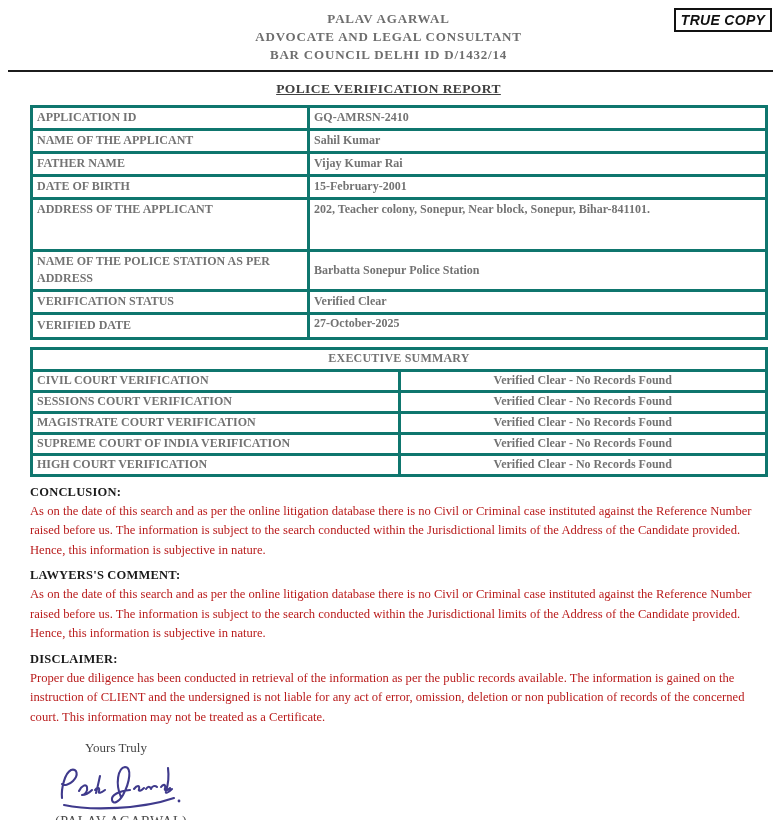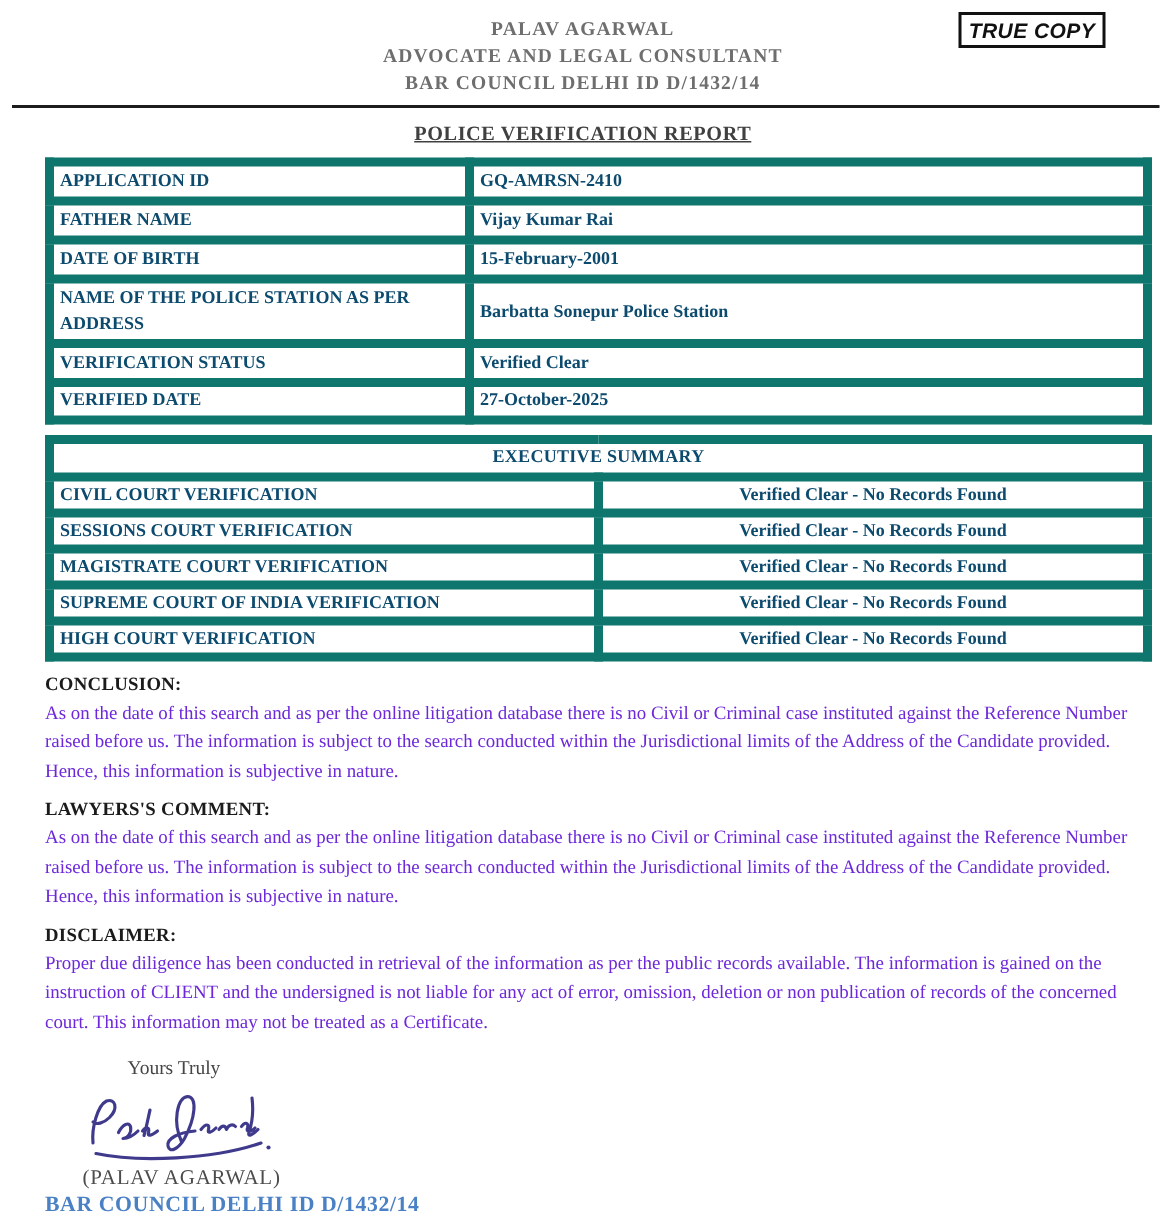--- a/index.html
+++ b/index.html
@@ -10,21 +10,21 @@
   }
   .page{position:relative;width:777px;height:600px;background:#fff;}
 
   
   .letterhead{padding-top:10px;text-align:center;}
   .lh-line{
     font-weight:bold;color:#6e6e6e;font-size:13px;line-height:18px;
     letter-spacing:0.8px;
   }
   .stamp{
-    position:absolute;top:8px;left:639px;width:94px;height:20px;
+    position:absolute;top:8px;left:674px;width:94px;height:20px;
     border:2.5px solid #111;display:flex;align-items:center;justify-content:center;
     font-family:"Liberation Sans", sans-serif;font-style:italic;font-weight:bold;
     font-size:14px;color:#111;letter-spacing:0.3px;background:#fff;
   }
   .header-rule{margin:6px 4px 0 8px;height:2px;background:#1c1c1c;}
 
   
   .doc-title{
     margin-top:9px;text-align:center;font-weight:bold;font-size:13.5px;
     color:#404040;letter-spacing:0.4px;
@@ -33,21 +33,21 @@
 
   
   .content{padding:0 9px 0 30px;}
 
   
   table.doc{
     width:738px;border-collapse:collapse;table-layout:fixed;
     border:2px solid #1c1c1c;
   }
   table.doc td, table.doc th{
-    border:6px solid #0f766e;font-weight:bold;font-size:12px;color:#0c4a6e;
+    border:3px solid #0f766e;font-weight:bold;font-size:12px;color:#737373;
     padding:1px 4px;line-height:1.3;
   }
   table.details{margin-top:8px;}
   table.details td.lbl{width:266px;}
   tr.r-std td{height:18px;vertical-align:middle;}
   tr.r-addr td{height:46px;vertical-align:top;padding-top:2px;}
   tr.r-police td{height:34px;vertical-align:middle;}
   tr.r-police td.lbl{line-height:1.45;}
   tr.r-vdate{height:25px;}
   tr.r-vdate td.lbl{vertical-align:middle;}
@@ -62,21 +62,21 @@
   table.summary td.lbl{width:266px;text-align:left;}
   table.summary td.val{text-align:center;}
 
   
   .section{margin-top:7px;}
   .section-heading{
     font-weight:bold;font-size:12.5px;color:#1b1b1b;
     letter-spacing:0.2px;margin:8px 0 2px 0;
   }
   .section-body{
-    font-size:12.6px;color:#6d28d9;line-height:19.5px;width:734px;
+    font-size:12.6px;color:#b91c1c;line-height:19.5px;width:734px;
   }
 
   
   .yours-truly{margin:13px 0 0 55px;font-size:13px;color:#454545;}
   .signature-wrap{margin:4px 0 0 22px;width:150px;height:54px;}
   .signatory{margin-left:25px;font-size:14px;color:#4c4c4c;letter-spacing:0.5px;}
   .bar-council{
     margin-top:1px;font-weight:bold;font-size:14.5px;color:#4a80c4;
     letter-spacing:0.4px;
   }
@@ -100,26 +100,34 @@
 
   <div class="content">
 
     <table class="doc details">
       <tbody>
         <tr class="r-std">
           <td class="lbl">APPLICATION ID</td>
           <td class="val">GQ-AMRSN-2410</td>
         </tr>
         <tr class="r-std">
+          <td class="lbl">NAME OF THE APPLICANT</td>
+          <td class="val">Sahil Kumar</td>
+        </tr>
+        <tr class="r-std">
           <td class="lbl">FATHER NAME</td>
           <td class="val">Vijay Kumar Rai</td>
         </tr>
         <tr class="r-std">
           <td class="lbl">DATE OF BIRTH</td>
           <td class="val">15-February-2001</td>
+        </tr>
+        <tr class="r-addr">
+          <td class="lbl">ADDRESS OF THE APPLICANT</td>
+          <td class="val">202, Teacher colony, Sonepur, Near block, Sonepur, Bihar-841101.</td>
         </tr>
         <tr class="r-police">
           <td class="lbl">NAME OF THE POLICE STATION AS PER ADDRESS</td>
           <td class="val">Barbatta Sonepur Police Station</td>
         </tr>
         <tr class="r-std">
           <td class="lbl">VERIFICATION STATUS</td>
           <td class="val">Verified Clear</td>
         </tr>
         <tr class="r-vdate">

